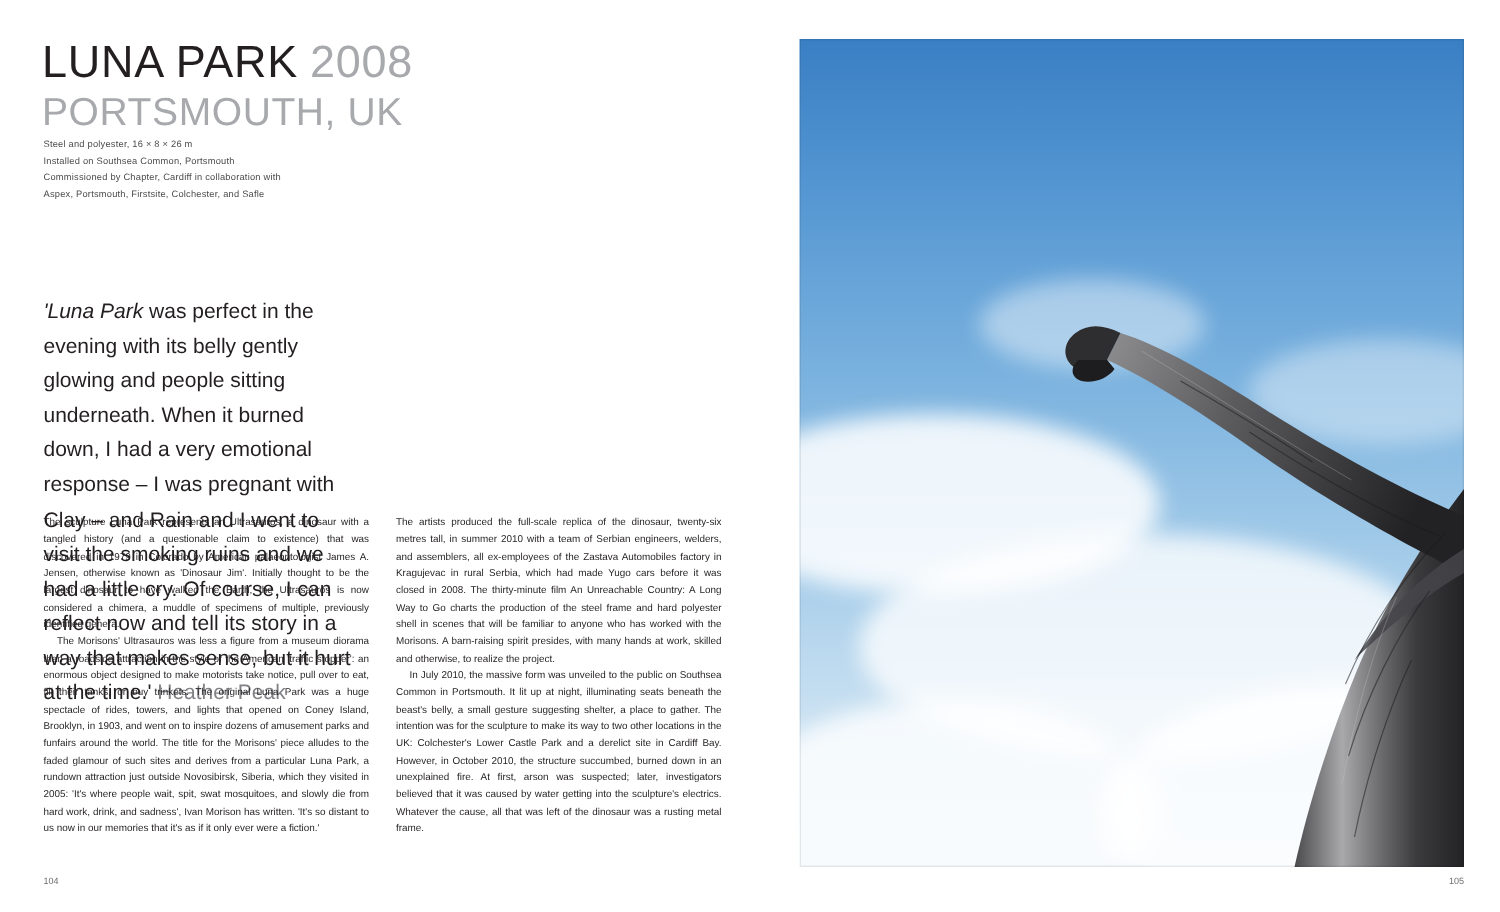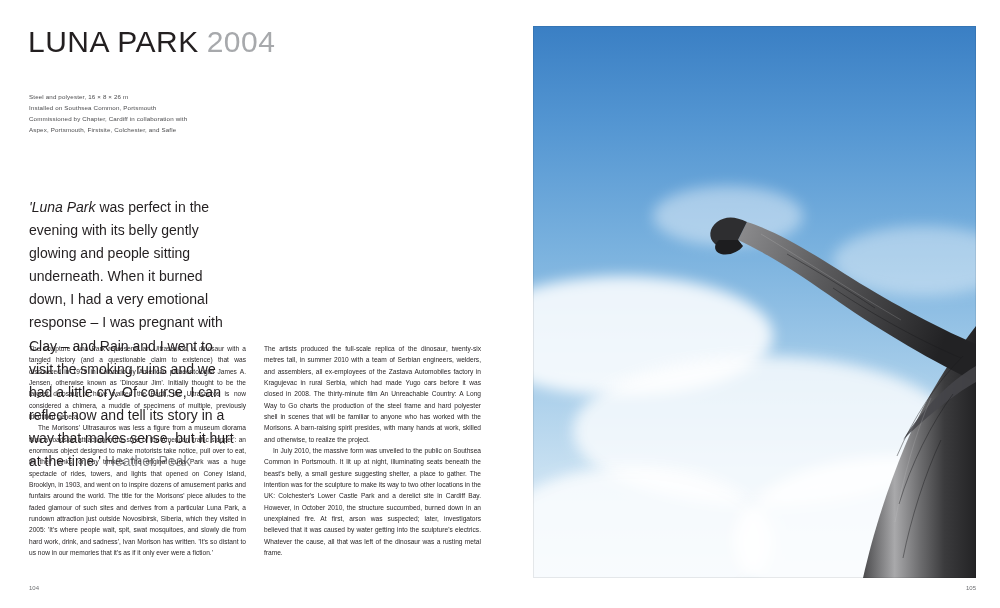--- a/index.html
+++ b/index.html
@@ -156,22 +156,23 @@
 </style>
 </head>
 <body>
 
 <div class="spread">
 
   <div class="page-left">
 
     <div class="title-block">
       <div class="title-line1">
-        <span class="title-main">LUNA PARK</span><span class="title-year">2004</span>
-      </div>
+        <span class="title-main">LUNA PARK</span><span class="title-year">2008</span>
+      </div>
+      <div class="title-line2">PORTSMOUTH, UK</div>
     </div>
 
     <div class="caption-block">
       <div>Steel and polyester, 16 × 8 × 26 m</div>
       <div>Installed on Southsea Common, Portsmouth</div>
       <div>Commissioned by Chapter, Cardiff in collaboration with</div>
       <div>Aspex, Portsmouth, Firstsite, Colchester, and Safle</div>
     </div>
 
     <div class="pullquote">

